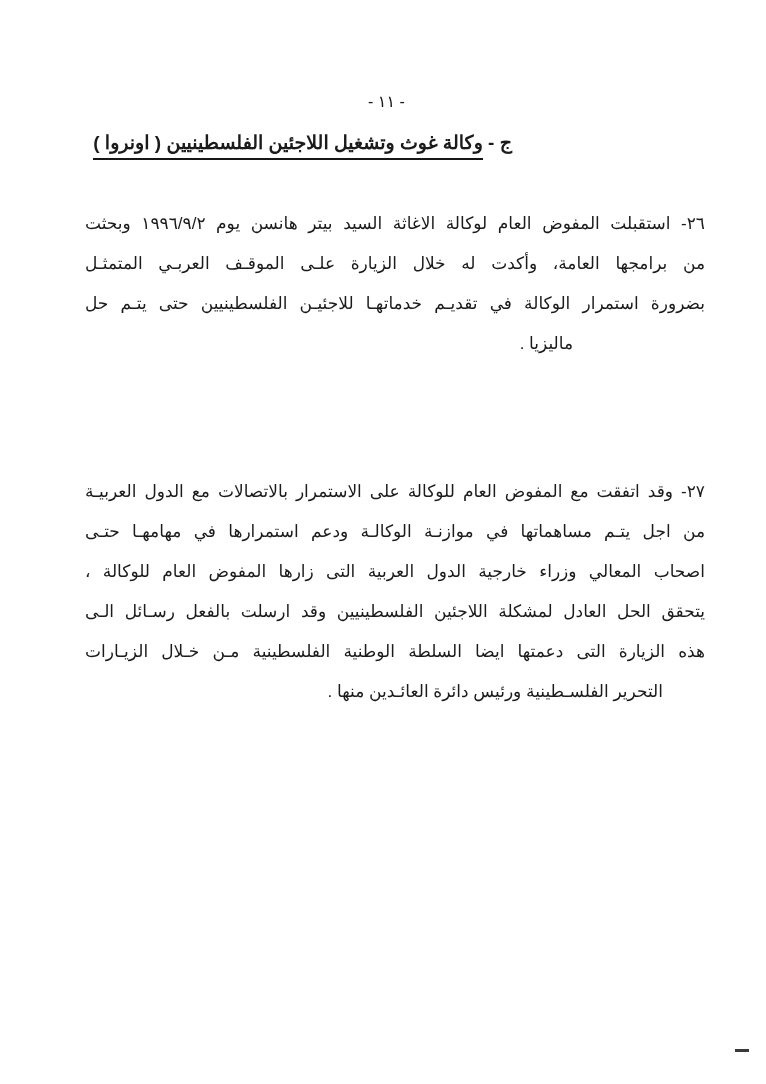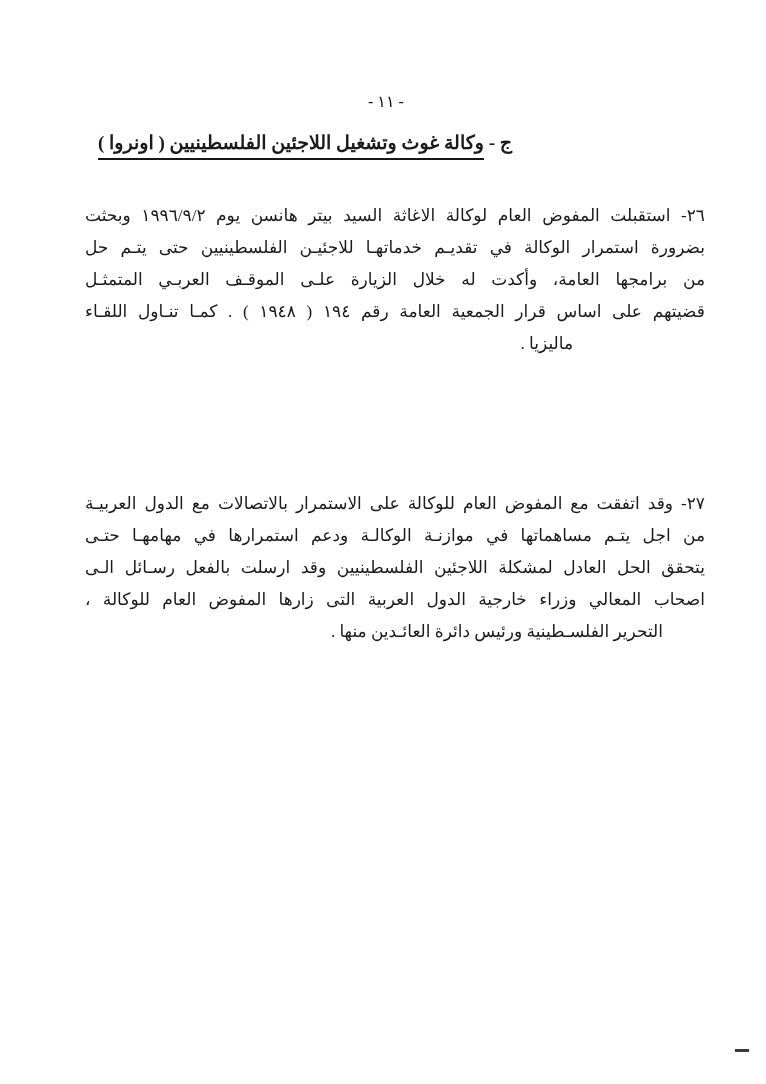--- a/index.html
+++ b/index.html
@@ -6,21 +6,21 @@
     margin: 0;
     padding: 0;
     background: #ffffff;
   }
   .page {
     position: relative;
     width: 766px;
     height: 1084px;
     background: #ffffff;
     overflow: hidden;
-    font-family: Liberation Serif, serif;
+    font-family: Liberation Sans, sans-serif;
     color: #1b1b1b;
   }
   .page-number {
     position: absolute;
     top: 92px;
     left: 368px;
     font-size: 16px;
     letter-spacing: 2px;
     direction: rtl;
     white-space: nowrap;
@@ -41,26 +41,27 @@
   }
   .para {
     position: absolute;
     left: 85px;
     right: 61px;
     direction: rtl;
     font-size: 17px;
     line-height: 32px;
   }
   .para-26 { top: 200px; }
-  .para-27 { top: 488px; }
+  .para-27 { top: 468px; }
   .line {
     text-align: justify;
     text-align-last: justify;
     text-justify: inter-word;
     white-space: nowrap0; 
+    margin-top: 8px;
   }
   .line.short {
     text-align-last: right;
   }
   .line.short-26 { padding-right: 132px; }
   .line.short-27 { padding-right: 42px; }
   .corner-mark {
     position: absolute;
     left: 735px;
     top: 1049px;
@@ -75,29 +76,29 @@
 <div class="page">
 
   <div class="page-number">- ١١ -</div>
 
   <div class="doc-heading">
     <span>ج - </span><span class="underlined">وكالة غوث وتشغيل اللاجئين الفلسطينيين ( اونروا )</span>
   </div>
 
   <div class="para para-26">
     <div class="line">٢٦- استقبلت المفوض العام لوكالة الاغاثة السيد بيتر هانسن يوم ١٩٩٦/٩/٢ وبحثت</div>
+    <div class="line">من برامجها العامة، وأكدت له خلال الزيارة علـى الموقـف العربـي المتمثـل</div>
     <div class="line">بضرورة استمرار الوكالة في تقديـم خدماتهـا للاجئيـن الفلسطينيين حتى يتـم حل</div>
-    <div class="line">من برامجها العامة، وأكدت له خلال الزيارة علـى الموقـف العربـي المتمثـل</div>
-    <div class="line">قضيتهم على اساس قرار الجمعية العامة رقم ١٩٤ ( ١٩٤٨ ) . كمـا تنـاول اللقـاء</div>
     <div class="line short short-26">ماليزيا .</div>
   </div>
 
   <div class="para para-27">
     <div class="line">٢٧- وقد اتفقت مع المفوض العام للوكالة على الاستمرار بالاتصالات مع الدول العربيـة</div>
     <div class="line">من اجل يتـم مساهماتها في موازنـة الوكالـة ودعم استمرارها في مهامهـا حتـى</div>
+    <div class="line">اصحاب المعالي وزراء خارجية الدول العربية التى زارها المفوض العام للوكالة ،</div>
     <div class="line">يتحقق الحل العادل لمشكلة اللاجئين الفلسطينيين وقد ارسلت بالفعل رسـائل الـى</div>
-    <div class="line">اصحاب المعالي وزراء خارجية الدول العربية التى زارها المفوض العام للوكالة ،</div>
+    <div class="line">هذه الزيارة التى دعمتها ايضا السلطة الوطنية الفلسطينية مـن خـلال الزيـارات</div>
     <div class="line short short-27">التحرير الفلسـطينية ورئيس دائرة العائـدين منها .</div>
   </div>
 
   <div class="corner-mark"></div>
 
 </div>
 
 </body></html>

